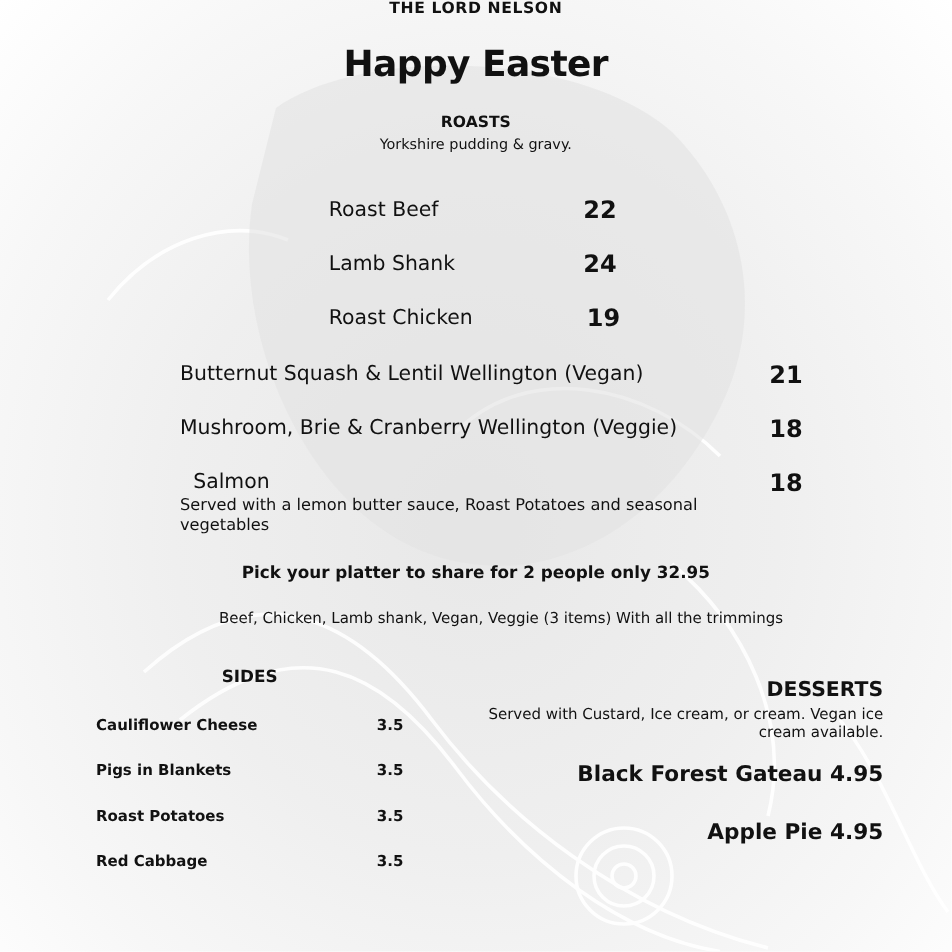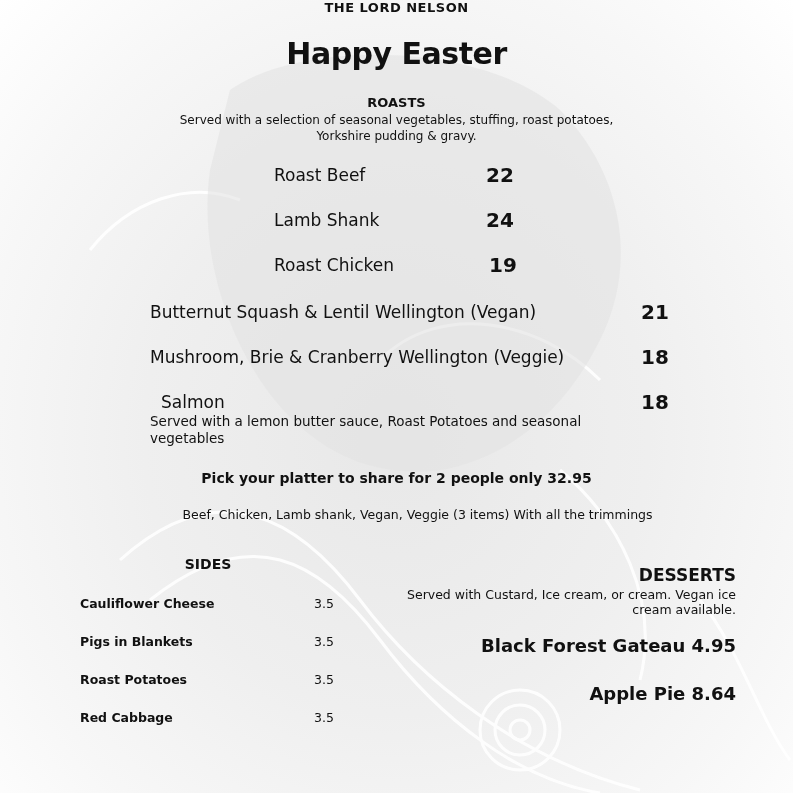--- a/index.html
+++ b/index.html
@@ -15,21 +15,21 @@
   .title { top: 34px; font-size: 30px; font-weight: 700; line-height: 40px; letter-spacing: -0.5px; }
   .roasts-h { top: 95px; font-size: 13px; font-weight: 700; line-height: 16px; }
   .roasts-desc { top: 112px; font-size: 12px; line-height: 16px; }
   .item { font-size: 17px; line-height: 22px; }
   .price { font-size: 20px; font-weight: 700; line-height: 22px; }
   .sub { font-size: 13.5px; line-height: 17px; }
   .platter { top: 468px; font-size: 14px; font-weight: 700; line-height: 20px; }
   .platter-desc { top: 507px; font-size: 12.5px; line-height: 16px; padding-left: 21px; }
   .sides-h { left: 130px; width: 156px; text-align: center; top: 555px; font-size: 14px; font-weight: 700; line-height: 18px; }
   .side-name { left: 80px; font-size: 12.5px; line-height: 16px; font-weight: bold; }
-  .side-price { left: 314px; font-size: 12.5px; font-weight: 400; line-height: 16px; }
+  .side-price { left: 314px; font-size: 12.5px; font-weight: 700; line-height: 16px; }
   .desserts { left: 370px; width: 366px; text-align: right; }
   .desserts-h { top: 565px; font-size: 17px; font-weight: 700; line-height: 20px; }
   .desserts-desc { top: 587px; font-size: 12.5px; line-height: 15px; }
   .dessert { font-size: 18px; font-weight: 700; line-height: 24px; }
 </style>
 </head>
 <body>
 
 <svg class="bg-art" width="793" height="793" viewBox="0 0 793 793">
   <g fill="none" stroke="#ffffff" stroke-width="3" opacity="0.9">
@@ -46,21 +46,20 @@
   <g fill="#e2e2e2" opacity="0.6">
     <path d="M230 90 C300 40 480 40 560 110 C620 170 640 260 600 340 C560 420 500 460 440 470 C360 480 300 440 260 380 C220 320 200 240 210 170 Z"></path>
   </g>
 </svg>
 
 <div class="abs center venue">THE LORD NELSON</div>
 <div class="abs center title">Happy Easter</div>
 
 <div class="abs center roasts-h">ROASTS</div>
 <div class="abs center roasts-desc">
-  <div>Served with a selection of seasonal vegetables, stuffing, roast potatoes,</div>
   <div>Yorkshire pudding &amp; gravy.</div>
 </div>
 
 <div class="abs item" style="left:274px; top:164px;">Roast Beef</div>
 <div class="abs price" style="left:486px; top:164px;">22</div>
 
 <div class="abs item" style="left:274px; top:209px;">Lamb Shank</div>
 <div class="abs price" style="left:486px; top:209px;">24</div>
 
 <div class="abs item" style="left:274px; top:254px;">Roast Chicken</div>
@@ -91,13 +90,13 @@
 <div class="abs side-price" style="top:672px;">3.5</div>
 <div class="abs side-name" style="top:710px;">Red Cabbage</div>
 <div class="abs side-price" style="top:710px;">3.5</div>
 
 <div class="abs desserts desserts-h">DESSERTS</div>
 <div class="abs desserts desserts-desc">
   <div>Served with Custard, Ice cream, or cream. Vegan ice</div>
   <div>cream available.</div>
 </div>
 <div class="abs desserts dessert" style="top:634px;">Black Forest Gateau 4.95</div>
-<div class="abs desserts dessert" style="top:682px;">Apple Pie 8.64</div>
+<div class="abs desserts dessert" style="top:682px;">Apple Pie 4.95</div>
 
 </body></html>

